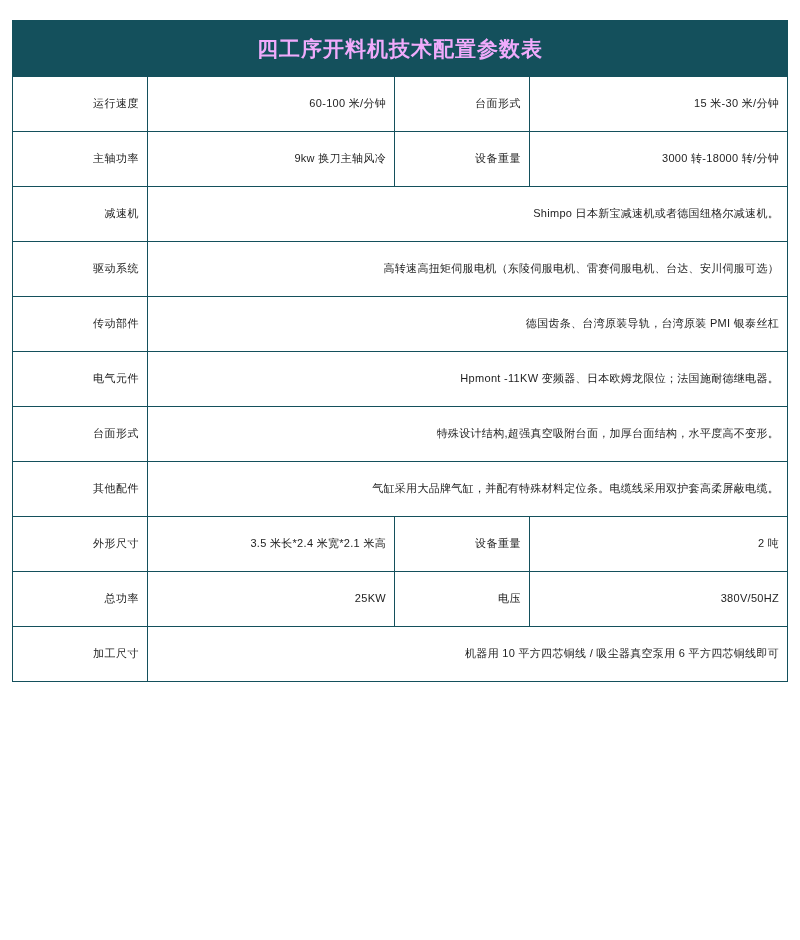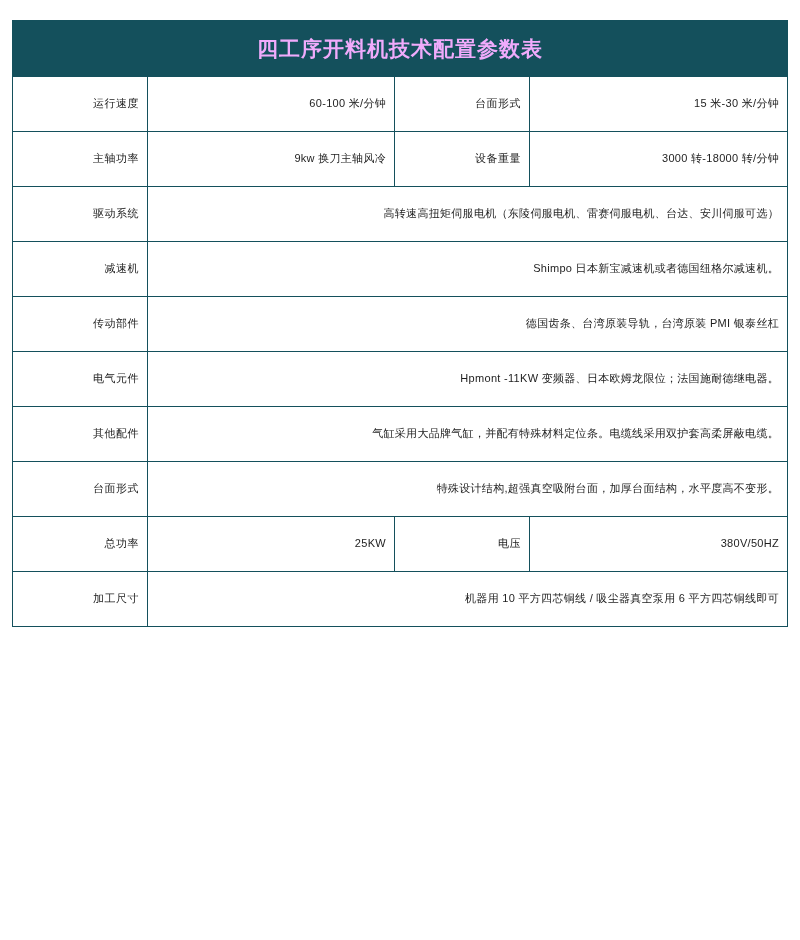--- a/index.html
+++ b/index.html
@@ -76,42 +76,48 @@
         <td class="label mid-label">台面形式</td>
         <td class="value">15 米-30 米/分钟</td>
       </tr>
       <tr>
         <td class="label">主轴功率</td>
         <td class="value narrow-val">9kw 换刀主轴风冷</td>
         <td class="label mid-label">设备重量</td>
         <td class="value">3000 转-18000 转/分钟</td>
       </tr>
       <tr>
+        <td class="label">减速机</td>
+        <td class="value" colspan="3">Shimpo 日本新宝减速机或者德国纽格尔减速机。</td>
+      </tr>
+      <tr>
         <td class="label">驱动系统</td>
         <td class="value" colspan="3">高转速高扭矩伺服电机（东陵伺服电机、雷赛伺服电机、台达、安川伺服可选）</td>
-      </tr>
-      <tr>
-        <td class="label">减速机</td>
-        <td class="value" colspan="3">Shimpo 日本新宝减速机或者德国纽格尔减速机。</td>
       </tr>
       <tr>
         <td class="label">传动部件</td>
         <td class="value" colspan="3">德国齿条、台湾原装导轨，台湾原装 PMI 银泰丝杠</td>
       </tr>
       <tr>
         <td class="label">电气元件</td>
         <td class="value" colspan="3">Hpmont -11KW 变频器、日本欧姆龙限位；法国施耐德继电器。</td>
       </tr>
       <tr>
+        <td class="label">台面形式</td>
+        <td class="value" colspan="3">特殊设计结构,超强真空吸附台面，加厚台面结构，水平度高不变形。</td>
+      </tr>
+      <tr>
         <td class="label">其他配件</td>
         <td class="value" colspan="3">气缸采用大品牌气缸，并配有特殊材料定位条。电缆线采用双护套高柔屏蔽电缆。</td>
       </tr>
       <tr>
-        <td class="label">台面形式</td>
-        <td class="value" colspan="3">特殊设计结构,超强真空吸附台面，加厚台面结构，水平度高不变形。</td>
+        <td class="label">外形尺寸</td>
+        <td class="value narrow-val">3.5 米长*2.4 米宽*2.1 米高</td>
+        <td class="label mid-label">设备重量</td>
+        <td class="value">2 吨</td>
       </tr>
       <tr>
         <td class="label">总功率</td>
         <td class="value narrow-val">25KW</td>
         <td class="label mid-label">电压</td>
         <td class="value">380V/50HZ</td>
       </tr>
       <tr>
         <td class="label">加工尺寸</td>
         <td class="value" colspan="3">机器用 10 平方四芯铜线 / 吸尘器真空泵用 6 平方四芯铜线即可</td>

